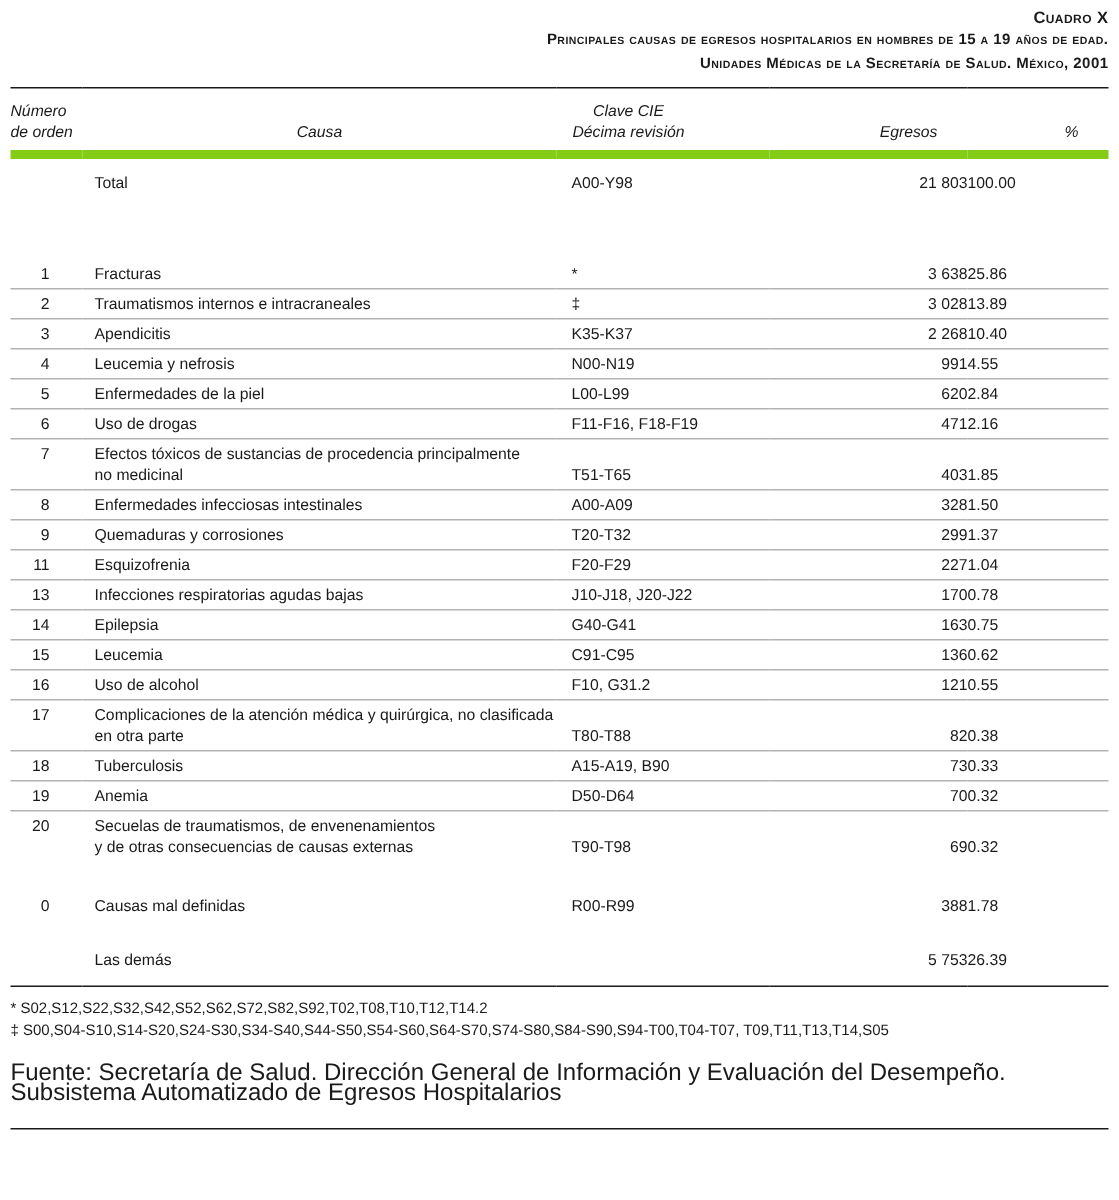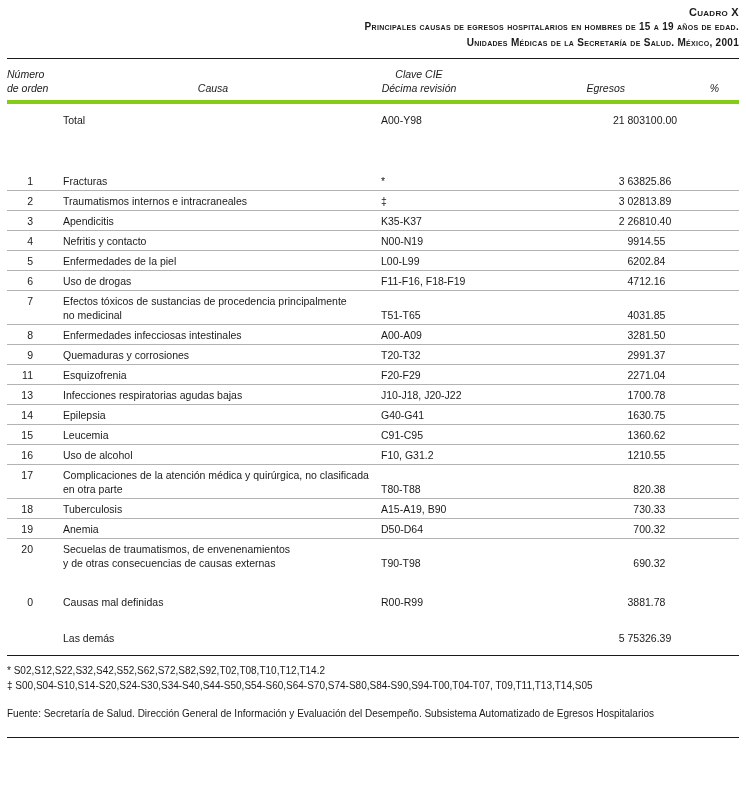--- a/index.html
+++ b/index.html
@@ -14,21 +14,21 @@
   .caption-label { font-size:11px; line-height:14px; }
   .caption-title { font-size:10px; line-height:16px; }
 
   table.main {
     width:732px; table-layout:fixed; border-collapse:collapse;
     border-top:1px solid #1a1a1a; border-bottom:1px solid #1a1a1a;
   }
   th, td { font-size:10.5px; line-height:14px; font-weight:normal; }
 
   thead th {
-    font-style:italic; border-bottom:4px solid #84cc16;
+    font-style:italic; border-bottom:6px solid #84cc16;
     padding:8px 0 5px 0; white-space:pre-line; vertical-align:bottom;
   }
   th.h-order   { text-align:left; }
   th.h-causa   { text-align:center; }
   th.h-clave   { text-align:center; padding-right:46px; }
   th.h-egresos { text-align:right; padding-right:20px; }
   th.h-pct     { text-align:right; padding-right:20px; }
 
   td { padding:3px 0 2px 0; }
   td.cell-order   { text-align:right; padding-right:22px; vertical-align:top; }
@@ -37,21 +37,21 @@
   td.cell-egresos { text-align:right; vertical-align:bottom; }
   td.cell-pct     { padding-right:12px; vertical-align:bottom; }
 
   tr.main-row td      { border-bottom:1px solid #b3b3b3; }
   tr.main-row-last td { border-bottom:none; }
   tr.total-row td     { padding-top:9px;  padding-bottom:44px; }
   tr.extra-row-0 td   { padding-top:23px; padding-bottom:4px; }
   tr.extra-row-1 td   { padding-top:18px; padding-bottom:10px; }
 
   .footnotes { margin-top:7px; font-size:10px; line-height:15px; }
-  .source    { margin-top:14px; font-size:10px; line-height:13px; }
+  .source    { margin-top:14px; font-size:16px; line-height:13px; }
   .bottom-rule { margin-top:17px; border-top:1px solid #1a1a1a; height:0; }
 </style>
 </head>
 <body>
 
 <div class="page">
 
   <div class="caption">
     <div class="caption-label">Cuadro X</div>
     <div class="caption-title">Principales causas de egresos hospitalarios en hombres de 15 a 19 años de edad.</div>
@@ -101,21 +101,21 @@
         </tr>
         <tr class="main-row">
           <td class="cell-order">3</td>
           <td class="cell-causa">Apendicitis</td>
           <td class="cell-clave">K35-K37</td>
           <td class="cell-egresos">2 268</td>
           <td class="cell-pct">10.40</td>
         </tr>
         <tr class="main-row">
           <td class="cell-order">4</td>
-          <td class="cell-causa">Nefritis y contacto</td>
+          <td class="cell-causa">Leucemia y nefrosis</td>
           <td class="cell-clave">N00-N19</td>
           <td class="cell-egresos">991</td>
           <td class="cell-pct">4.55</td>
         </tr>
         <tr class="main-row">
           <td class="cell-order">5</td>
           <td class="cell-causa">Enfermedades de la piel</td>
           <td class="cell-clave">L00-L99</td>
           <td class="cell-egresos">620</td>
           <td class="cell-pct">2.84</td>

